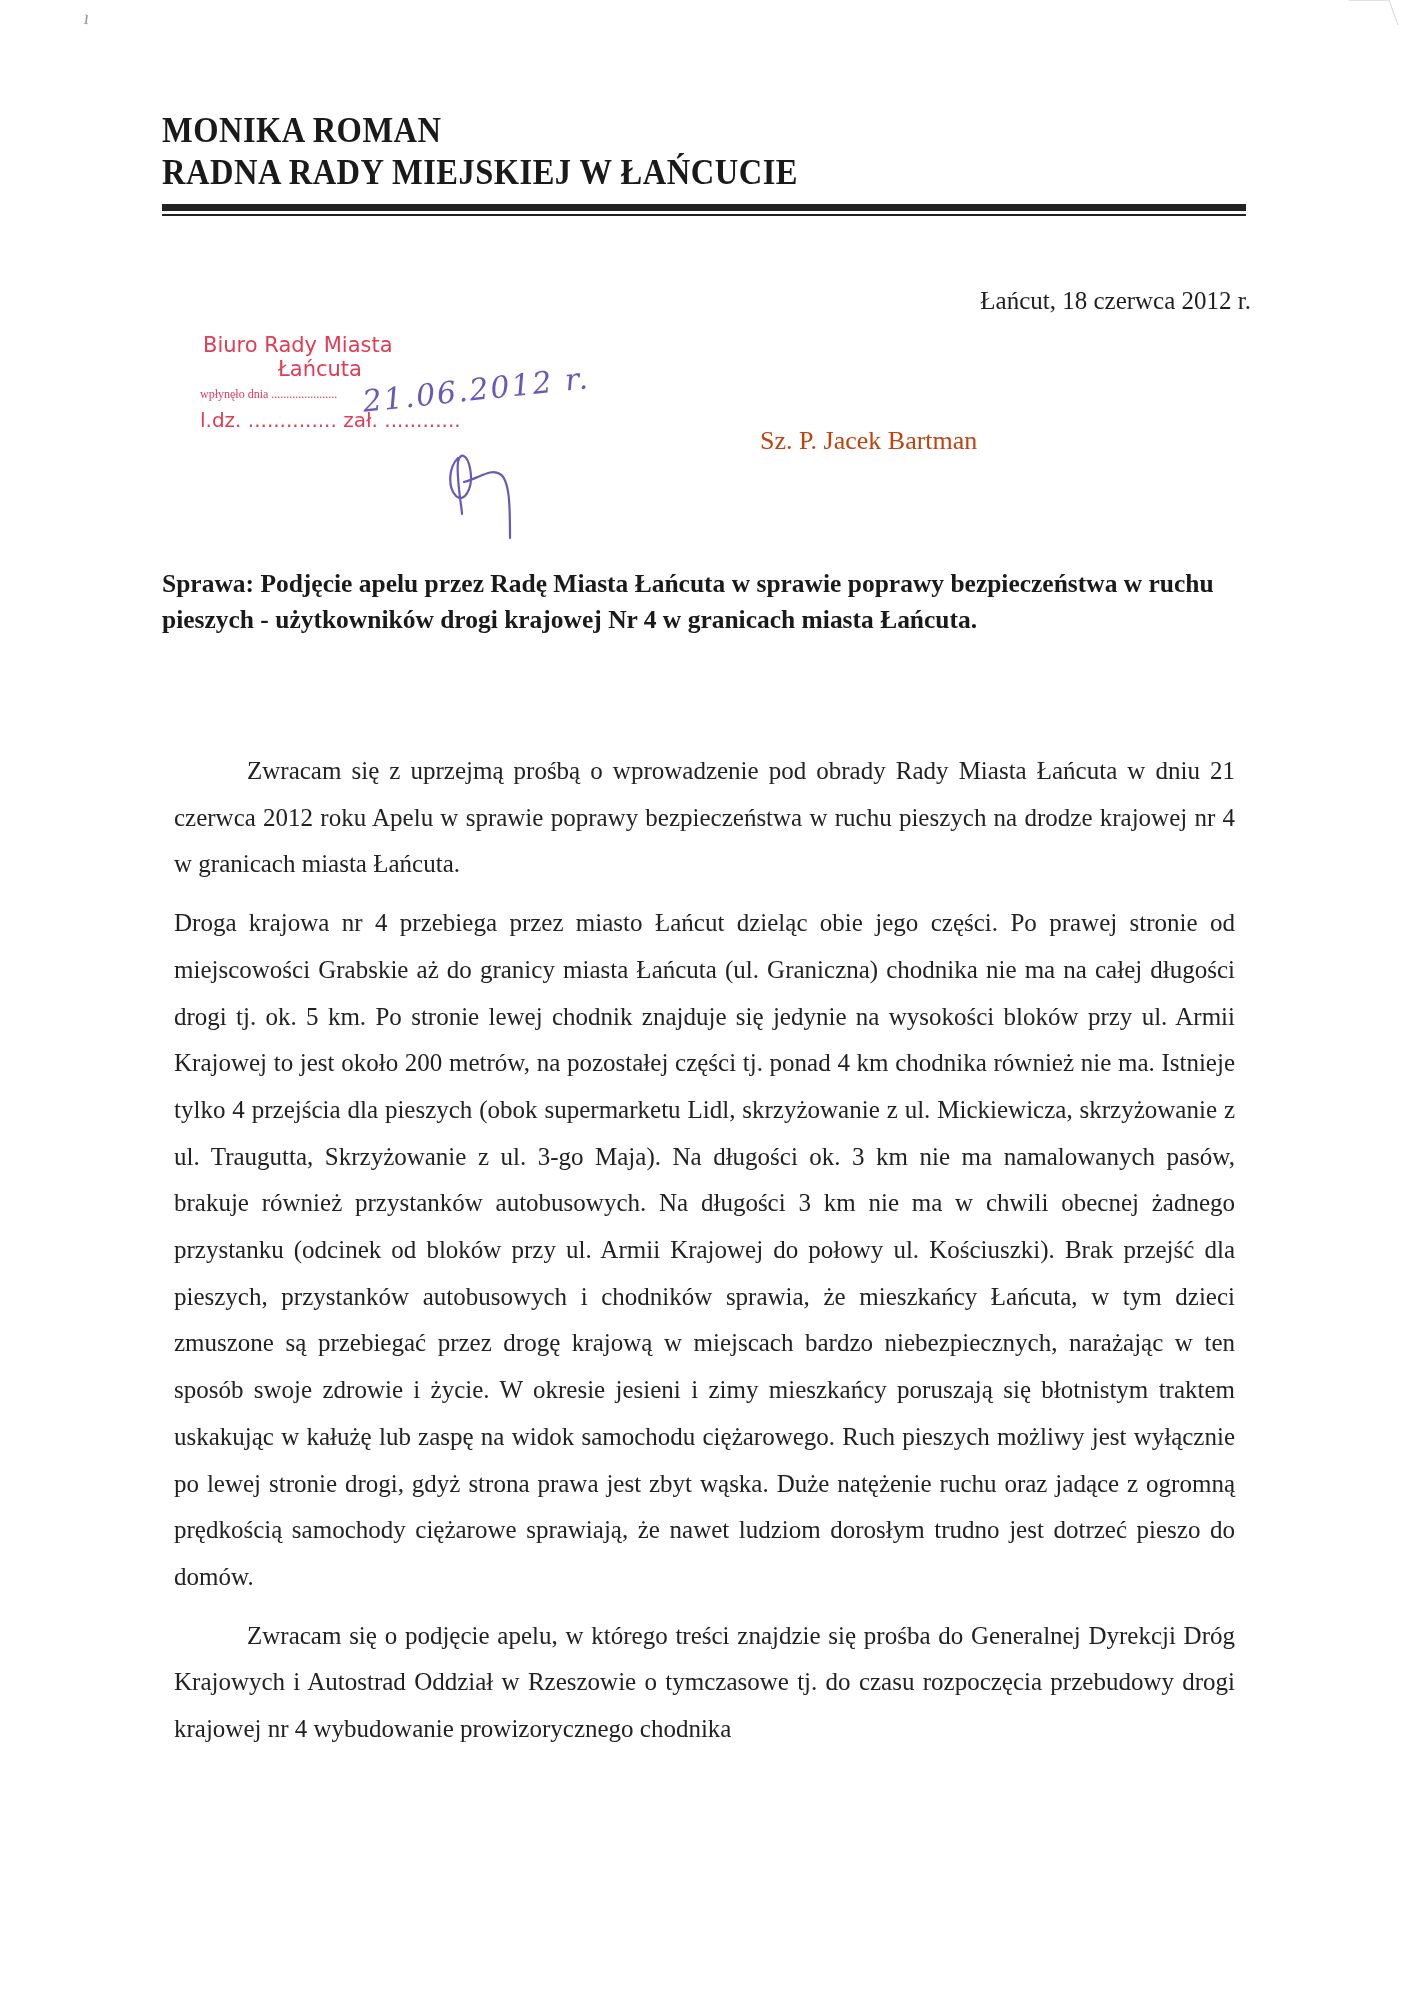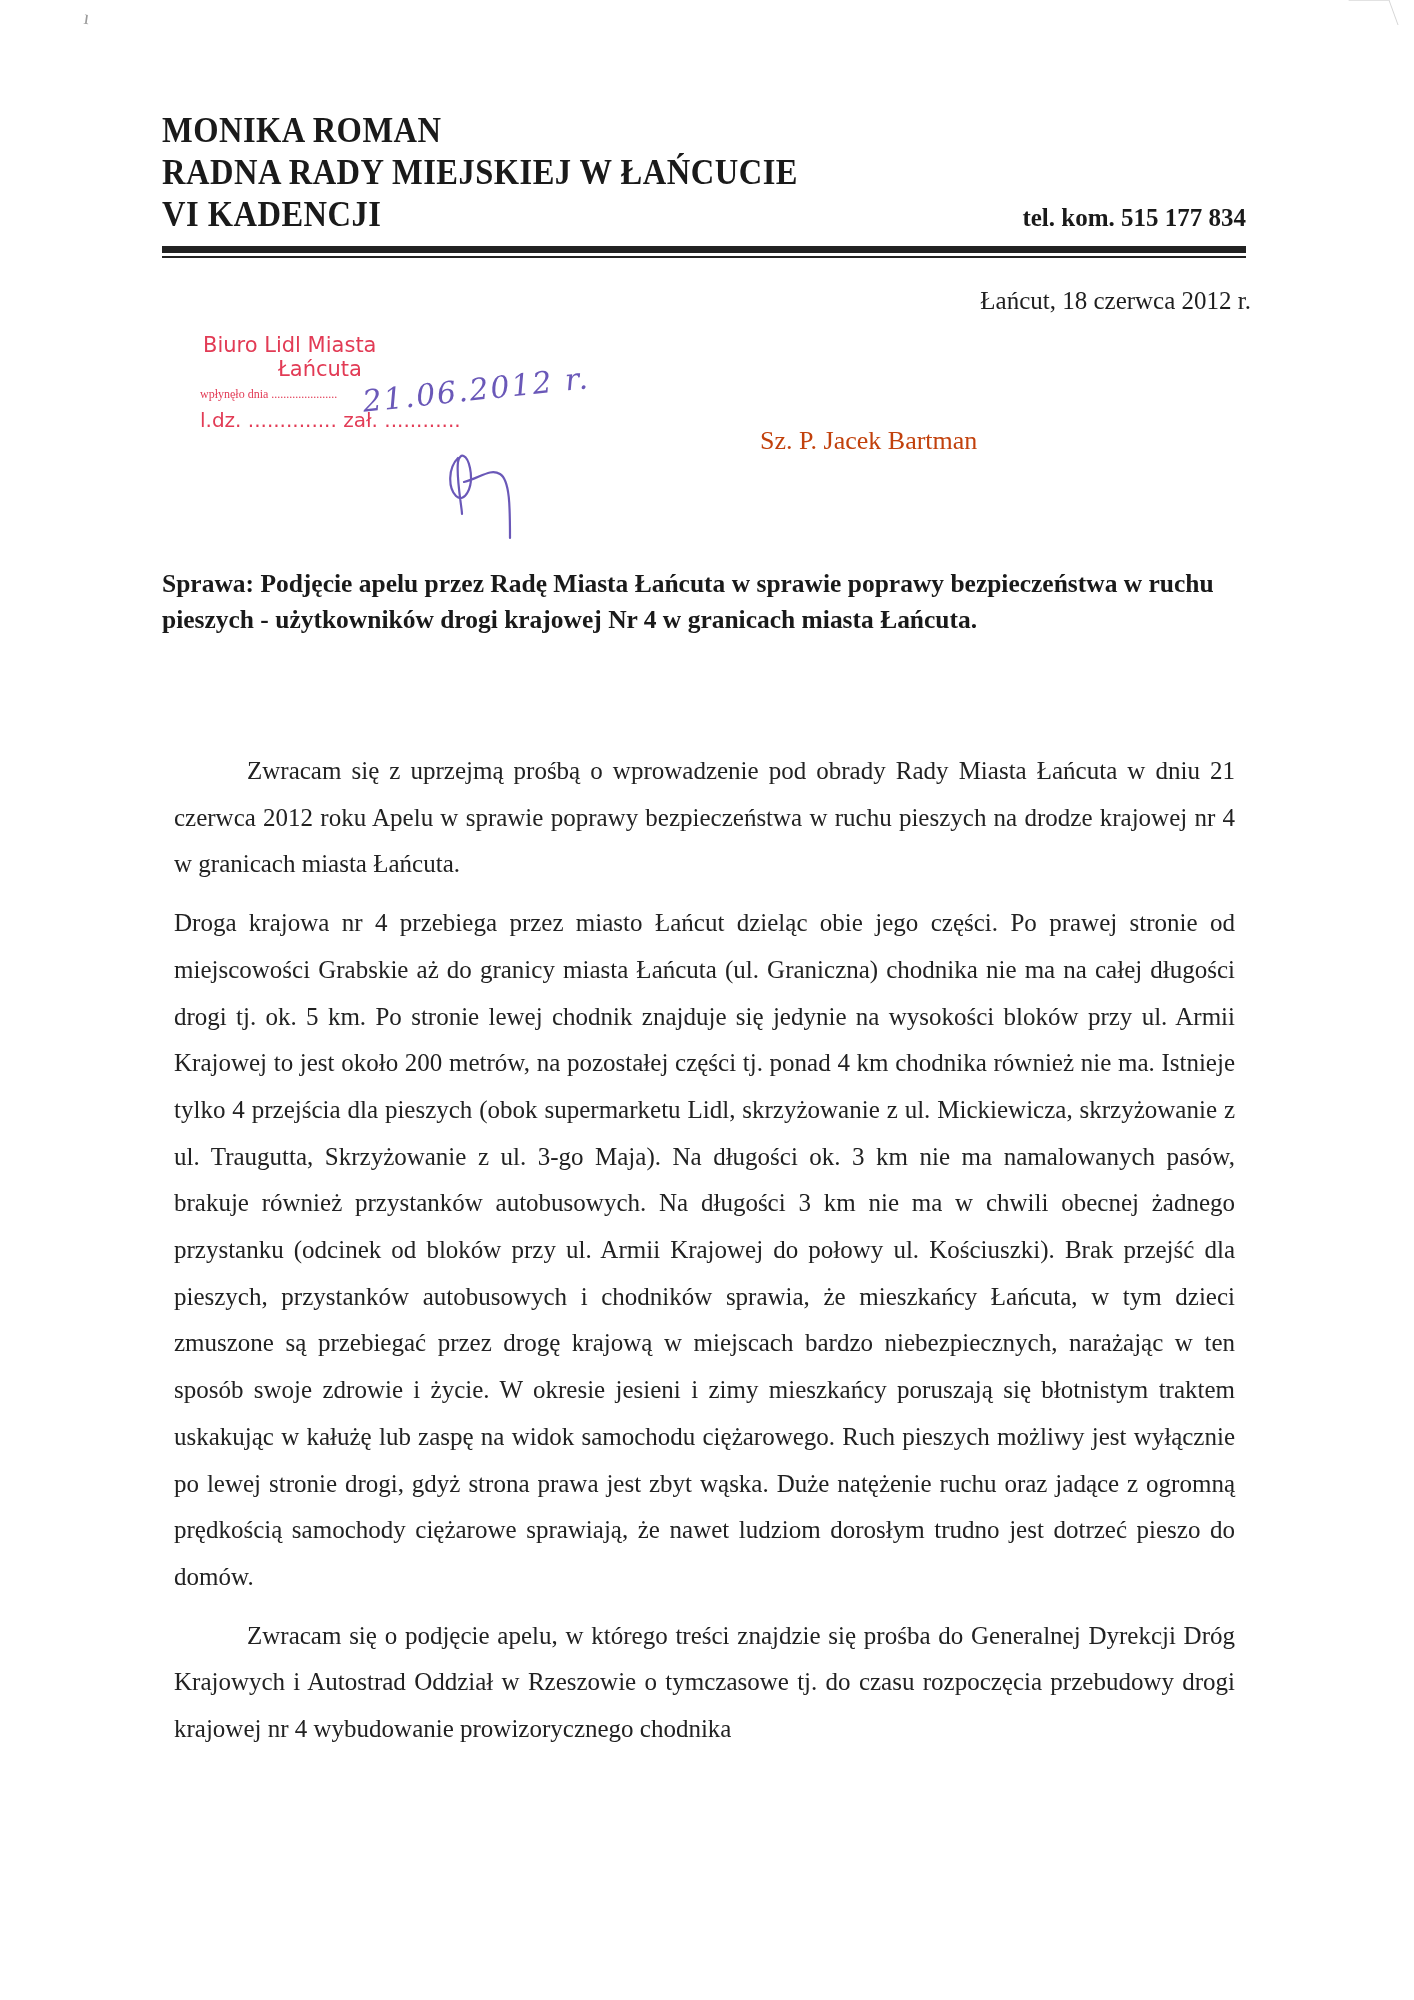--- a/index.html
+++ b/index.html
@@ -60,32 +60,28 @@
 </style>
 </head>
 <body>
 
 <span class="scan-mark tl">ı</span>
 <span class="scan-mark tr"></span>
 
 <header class="letterhead">
   <div class="lh-line">MONIKA ROMAN</div>
   <div class="lh-line">RADNA RADY MIEJSKIEJ W ŁAŃCUCIE</div>
-  <div class="lh-row3">
-    <div class="lh-line">VI KADENCJI</div>
-    <div class="phone">tel. kom. 515 177 834</div>
-  </div>
   <div class="rule-thick"></div>
   <div class="rule-thin"></div>
 </header>
 
 <div class="place-date">Łańcut, 18 czerwca 2012 r.</div>
 
 <div class="stamp">
-  <div class="s1">Biuro Lidl Miasta</div>
+  <div class="s1">Biuro Rady Miasta</div>
   <div class="s2">Łańcuta</div>
   <div class="s3">wpłynęło dnia ......................</div>
   <div class="s4">l.dz. .............. zał. ............</div>
 </div>
 <div class="handwritten hw-date">21.06.2012 r.</div>
 <svg class="signature" viewBox="0 0 110 110">
   <path d="M18 20 C 8 30, 8 50, 16 58 C 24 66, 34 50, 30 30 C 27 16, 20 14, 18 24 C 16 40, 22 70, 22 76 M 24 44 C 40 40, 50 30, 60 36 C 70 42, 70 70, 70 100" fill="none" stroke="#6a58b8" stroke-width="2.2" stroke-linecap="round"></path>
 </svg>
 
 <div class="addressee">

